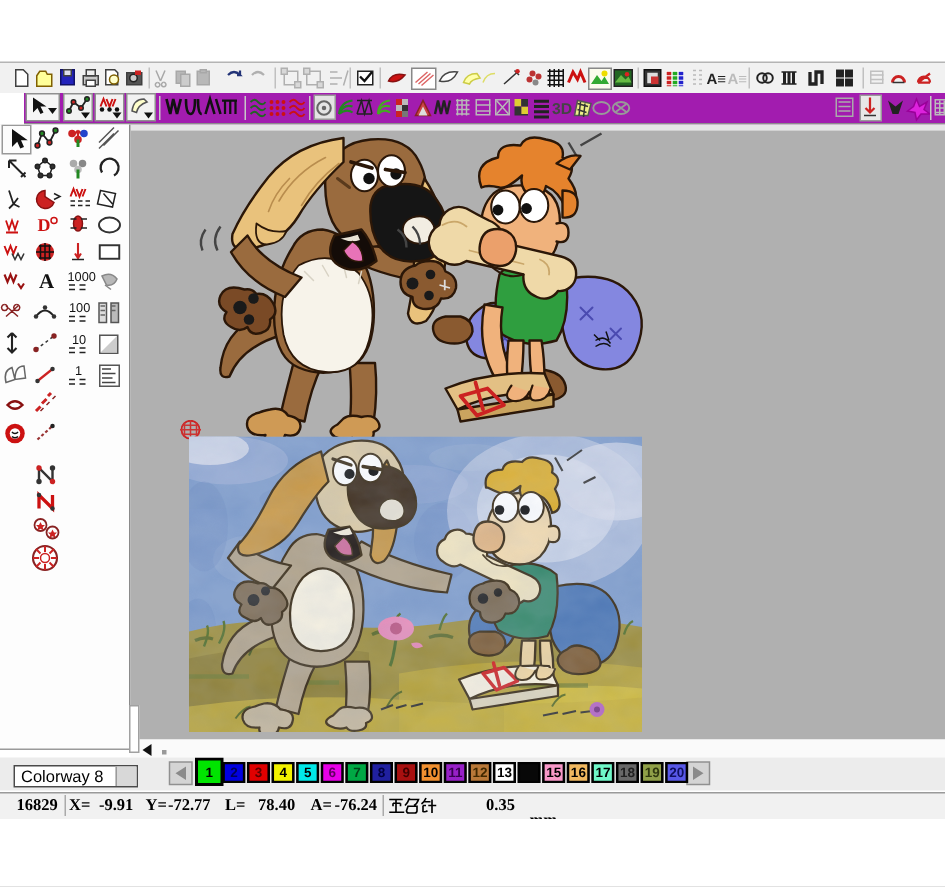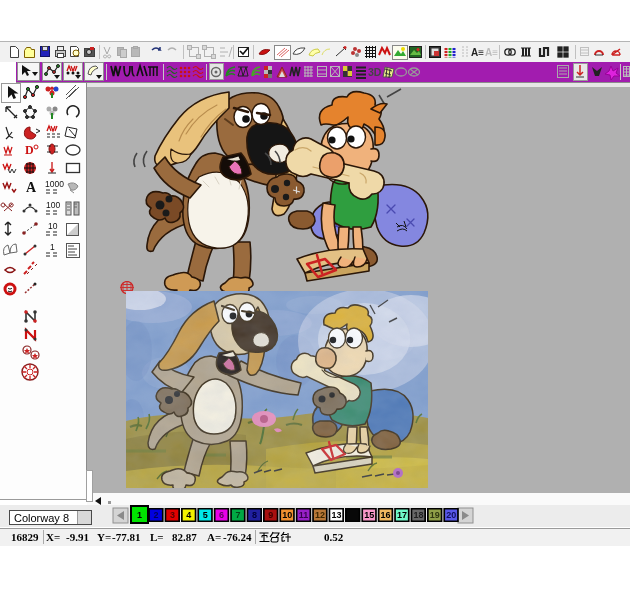--- a/index.html
+++ b/index.html
@@ -845,33 +845,33 @@
 </g>
       </g>
 </svg>
 </div>
 <div id="statusbar" class="abs">
 <span style="position:absolute;left:11px;top:2px;">16829</span>
 <span style="position:absolute;left:43px;top:1px;height:14px;border-left:1px solid #aaa;"></span>
 <span style="position:absolute;left:46px;top:2px;">X=</span>
 <span style="position:absolute;left:66px;top:2px;">-9.91</span>
 <span style="position:absolute;left:97px;top:2px;">Y=</span>
-<span style="position:absolute;left:112px;top:2px;">-77.81</span>
+<span style="position:absolute;left:112px;top:2px;">-72.77</span>
 <span style="position:absolute;left:150px;top:2px;">L=</span>
-<span style="position:absolute;left:172px;top:2px;">82.87</span>
+<span style="position:absolute;left:172px;top:2px;">78.40</span>
 <span style="position:absolute;left:207px;top:2px;">A=</span>
 <span style="position:absolute;left:223px;top:2px;">-76.24</span>
 <span style="position:absolute;left:255px;top:1px;height:14px;border-left:1px solid #aaa;"></span>
 <svg style="position:absolute;left:259px;top:2px;" width="32" height="12" viewBox="0 0 32 12">
 <g stroke="#000" stroke-width="1.1" fill="none">
 <path d="M0.5,2 h9 M0.5,10.5 h10 M3,4.5 h5 M5,2 v8.5 M3,4.5 v2 M8,4.5 v2"></path>
 <path d="M14,1 q-1,3 -3,5 M14,2 h6 q-1,3 -3,4 M13,6.5 h6 v3 q0,1.5 -1.5,1.5 h-4 q-1.5,0 -1.5,-1.5 z"></path>
 <path d="M25,1 q-1,2.5 -3,4 M24,3.5 h4 M23,6 h2 M23,6 v4 q1.5,0.5 3,-0.5 M29,2 v9 M26.5,6 h5.5"></path>
 </g>
 </svg>
-<span style="position:absolute;left:324px;top:2px;">0.52</span>
+<span style="position:absolute;left:324px;top:2px;">0.35</span>
 <span style="position:absolute;left:353px;top:12px;">mm</span>
 </div>
 <div id="below" class="abs"></div>
 <div id="combo" class="abs">
     <span class="txt">Colorway 8</span>
     <span class="btn"></span>
   </div>
 
 </body></html>

